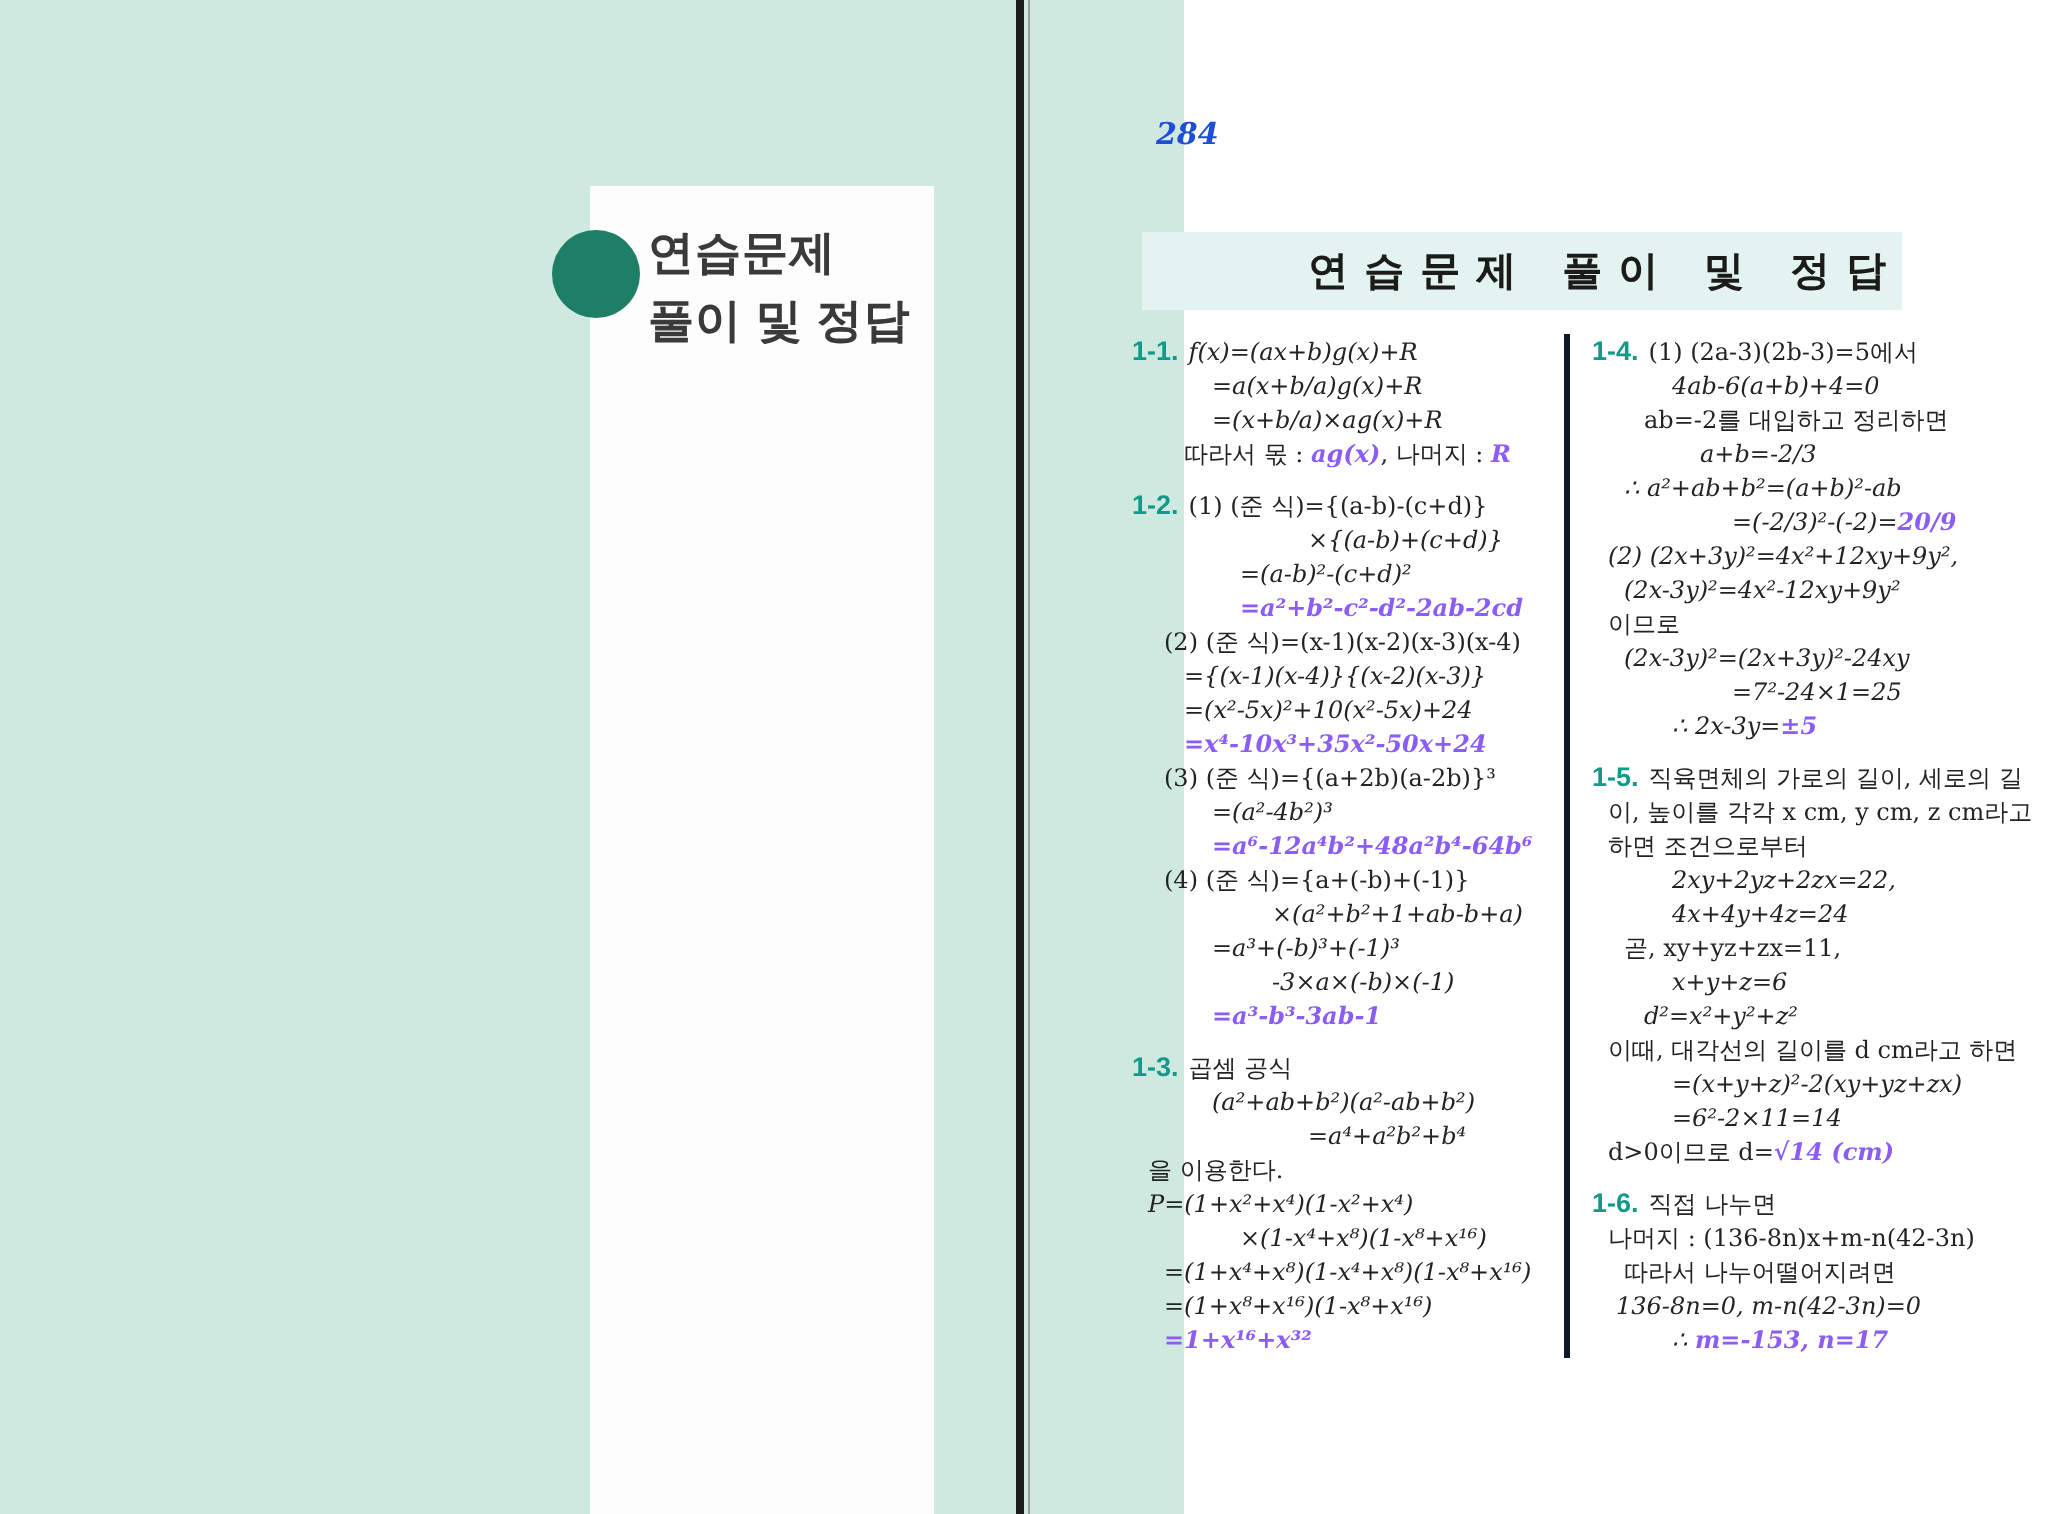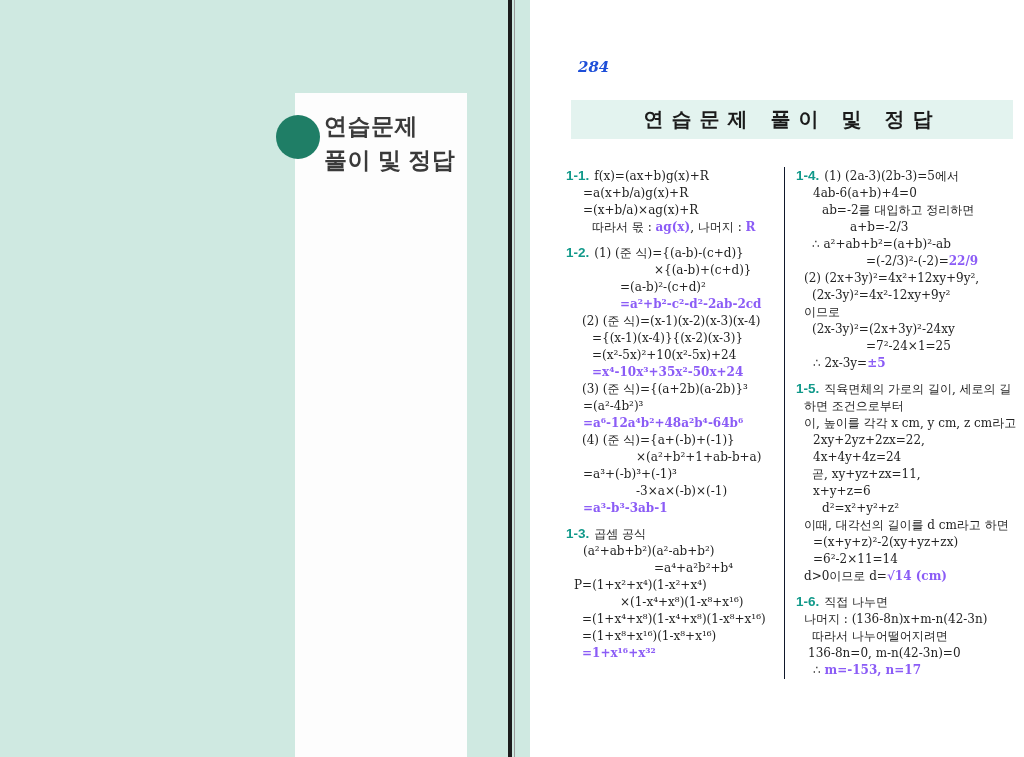--- a/index.html
+++ b/index.html
@@ -1,53 +1,53 @@
 <!DOCTYPE html>
 <html><head>
 <meta charset="utf-8">
 <style>
   html,body{margin:0;padding:0}
   body{width:1024px;height:757px;position:relative;background:#ffffff;
        font-family:"DejaVu Serif",serif;overflow:hidden}
 
   
-  .left-page{position:absolute;left:0;top:0;width:530px;height:757px;background:#cfe9e1}
+  .left-page{position:absolute;left:0;top:0;width:592px;height:757px;background:#cfe9e1}
   .white-strip{position:absolute;left:295px;top:93px;width:172px;height:664px;background:#fdfdfd}
   .title-circle{position:absolute;left:276px;top:115px;width:44px;height:44px;
                 border-radius:50%;background:#1f7e66}
   .left-title{position:absolute;left:324px;top:109px;
               font-family:"Liberation Sans",sans-serif;font-weight:700;
               font-size:23px;line-height:34px;color:#3a3a3a;letter-spacing:.5px}
 
   
   .separator{position:absolute;left:508px;top:0;width:4px;height:757px;background:#1c1c1c}
   .separator-thin{position:absolute;left:514px;top:0;width:1px;height:757px;background:#9a9a9a}
 
   
   .page-number{position:absolute;left:578px;top:58px;font-style:italic;font-weight:700;
                font-size:15px;color:#1d4ed8}
-  .header-banner{position:absolute;left:571px;top:100px;width:442px;height:39px;
-                 background:#e3f3ef;display:flex;align-items:center;justify-content:center}
+  .header-banner{position:absolute;left:571px;top:116px;width:380px;height:39px;
+                 background:#e3f3ef;display:flex;align-items:center;justify-content:flex-end}
   .header-banner .ht{font-weight:700;font-size:20px;letter-spacing:8px;color:#1b1b1b}
 
   .columns{position:absolute;left:566px;top:167px;width:448px;display:flex}
   .col{font-size:12px;line-height:17px;color:#232323}
-  .col1{width:213px;padding-right:5px;border-right:1px solid #0f172a}
+  .col1{width:213px;padding-right:5px;border-right:3px solid #0f172a}
   .col2{width:218px;padding-left:11px}
 
   .problem{margin-top:8px}
   .problem:first-child{margin-top:0}
   .line{white-space:nowrap}
   .head{display:flex;align-items:baseline}
   .plabel{font-family:"Liberation Sans",sans-serif;font-weight:700;color:#11998a;
           font-size:13.5px;margin-right:5px;flex:0 0 auto}
   .bd{font-weight:700;color:#8b5cf6}
-  .mt{}
+  .mt{font-style:italic}
   .i0{margin-left:12px}.i1{margin-left:8px}.i2{margin-left:16px}.i3{margin-left:26px}
-  .i4{margin-left:17px}.i5{margin-left:54px}.i6{margin-left:70px}.i7{margin-left:88px}
+  .i4{margin-left:40px}.i5{margin-left:54px}.i6{margin-left:70px}.i7{margin-left:88px}
 </style>
 </head>
 <body>
 
 <div>
 
   <div class="left-page">
     <div class="white-strip"></div>
     <div class="title-circle"></div>
     <div class="left-title">
@@ -97,52 +97,53 @@
           <div class="line i6"><span class="mt">-3×a×(-b)×(-1)</span></div>
           <div class="line i4"><span class="bd mt">=a³-b³-3ab-1</span></div>
         </div>
         <div class="problem">
           <div class="line head">
             <span class="plabel">1-3.</span>
             <span>곱셈 공식</span>
           </div>
           <div class="line i4"><span class="mt">(a²+ab+b²)(a²-ab+b²)</span></div>
           <div class="line i7"><span class="mt">=a⁴+a²b²+b⁴</span></div>
+          <div class="line i1"><span>을 이용한다.</span></div>
           <div class="line i1"><span class="mt">P=(1+x²+x⁴)(1-x²+x⁴)</span></div>
           <div class="line i5"><span class="mt">×(1-x⁴+x⁸)(1-x⁸+x¹⁶)</span></div>
           <div class="line i2"><span class="mt">=(1+x⁴+x⁸)(1-x⁴+x⁸)(1-x⁸+x¹⁶)</span></div>
           <div class="line i2"><span class="mt">=(1+x⁸+x¹⁶)(1-x⁸+x¹⁶)</span></div>
           <div class="line i2"><span class="bd mt">=1+x¹⁶+x³²</span></div>
         </div>
       </div>
     <div class="col col2">
         <div class="problem">
           <div class="line head">
             <span class="plabel">1-4.</span>
             <span>(1) (2a-3)(2b-3)=5에서</span>
           </div>
           <div class="line i4"><span class="mt">4ab-6(a+b)+4=0</span></div>
           <div class="line i3"><span>ab=-2를 대입하고 정리하면</span></div>
           <div class="line i5"><span class="mt">a+b=-2/3</span></div>
           <div class="line i2"><span class="mt">∴ a²+ab+b²=(a+b)²-ab</span></div>
-          <div class="line i6"><span class="mt">=(-2/3)²-(-2)=</span><span class="bd mt">22/9</span></div>
+          <div class="line i6"><span class="mt">=(-2/3)²-(-2)=</span><span class="bd mt">20/9</span></div>
           <div class="line i1"><span class="mt">(2) (2x+3y)²=4x²+12xy+9y²,</span></div>
           <div class="line i2"><span class="mt">(2x-3y)²=4x²-12xy+9y²</span></div>
           <div class="line i1"><span>이므로</span></div>
           <div class="line i2"><span class="mt">(2x-3y)²=(2x+3y)²-24xy</span></div>
           <div class="line i6"><span class="mt">=7²-24×1=25</span></div>
           <div class="line i4"><span class="mt">∴ 2x-3y=</span><span class="bd mt">±5</span></div>
         </div>
         <div class="problem">
           <div class="line head">
             <span class="plabel">1-5.</span>
             <span>직육면체의 가로의 길이, 세로의 길</span>
           </div>
+          <div class="line i1"><span>이, 높이를 각각 x cm, y cm, z cm라고</span></div>
           <div class="line i1"><span>하면 조건으로부터</span></div>
-          <div class="line i1"><span>이, 높이를 각각 x cm, y cm, z cm라고</span></div>
           <div class="line i4"><span class="mt">2xy+2yz+2zx=22,</span></div>
           <div class="line i4"><span class="mt">4x+4y+4z=24</span></div>
           <div class="line i2"><span>곧, xy+yz+zx=11,</span></div>
           <div class="line i4"><span class="mt">x+y+z=6</span></div>
           <div class="line i3"><span class="mt">d²=x²+y²+z²</span></div>
           <div class="line i1"><span>이때, 대각선의 길이를 d cm라고 하면</span></div>
           <div class="line i4"><span class="mt">=(x+y+z)²-2(xy+yz+zx)</span></div>
           <div class="line i4"><span class="mt">=6²-2×11=14</span></div>
           <div class="line i1"><span>d&gt;0이므로  d=</span><span class="bd mt">√14 (cm)</span></div>
         </div>

